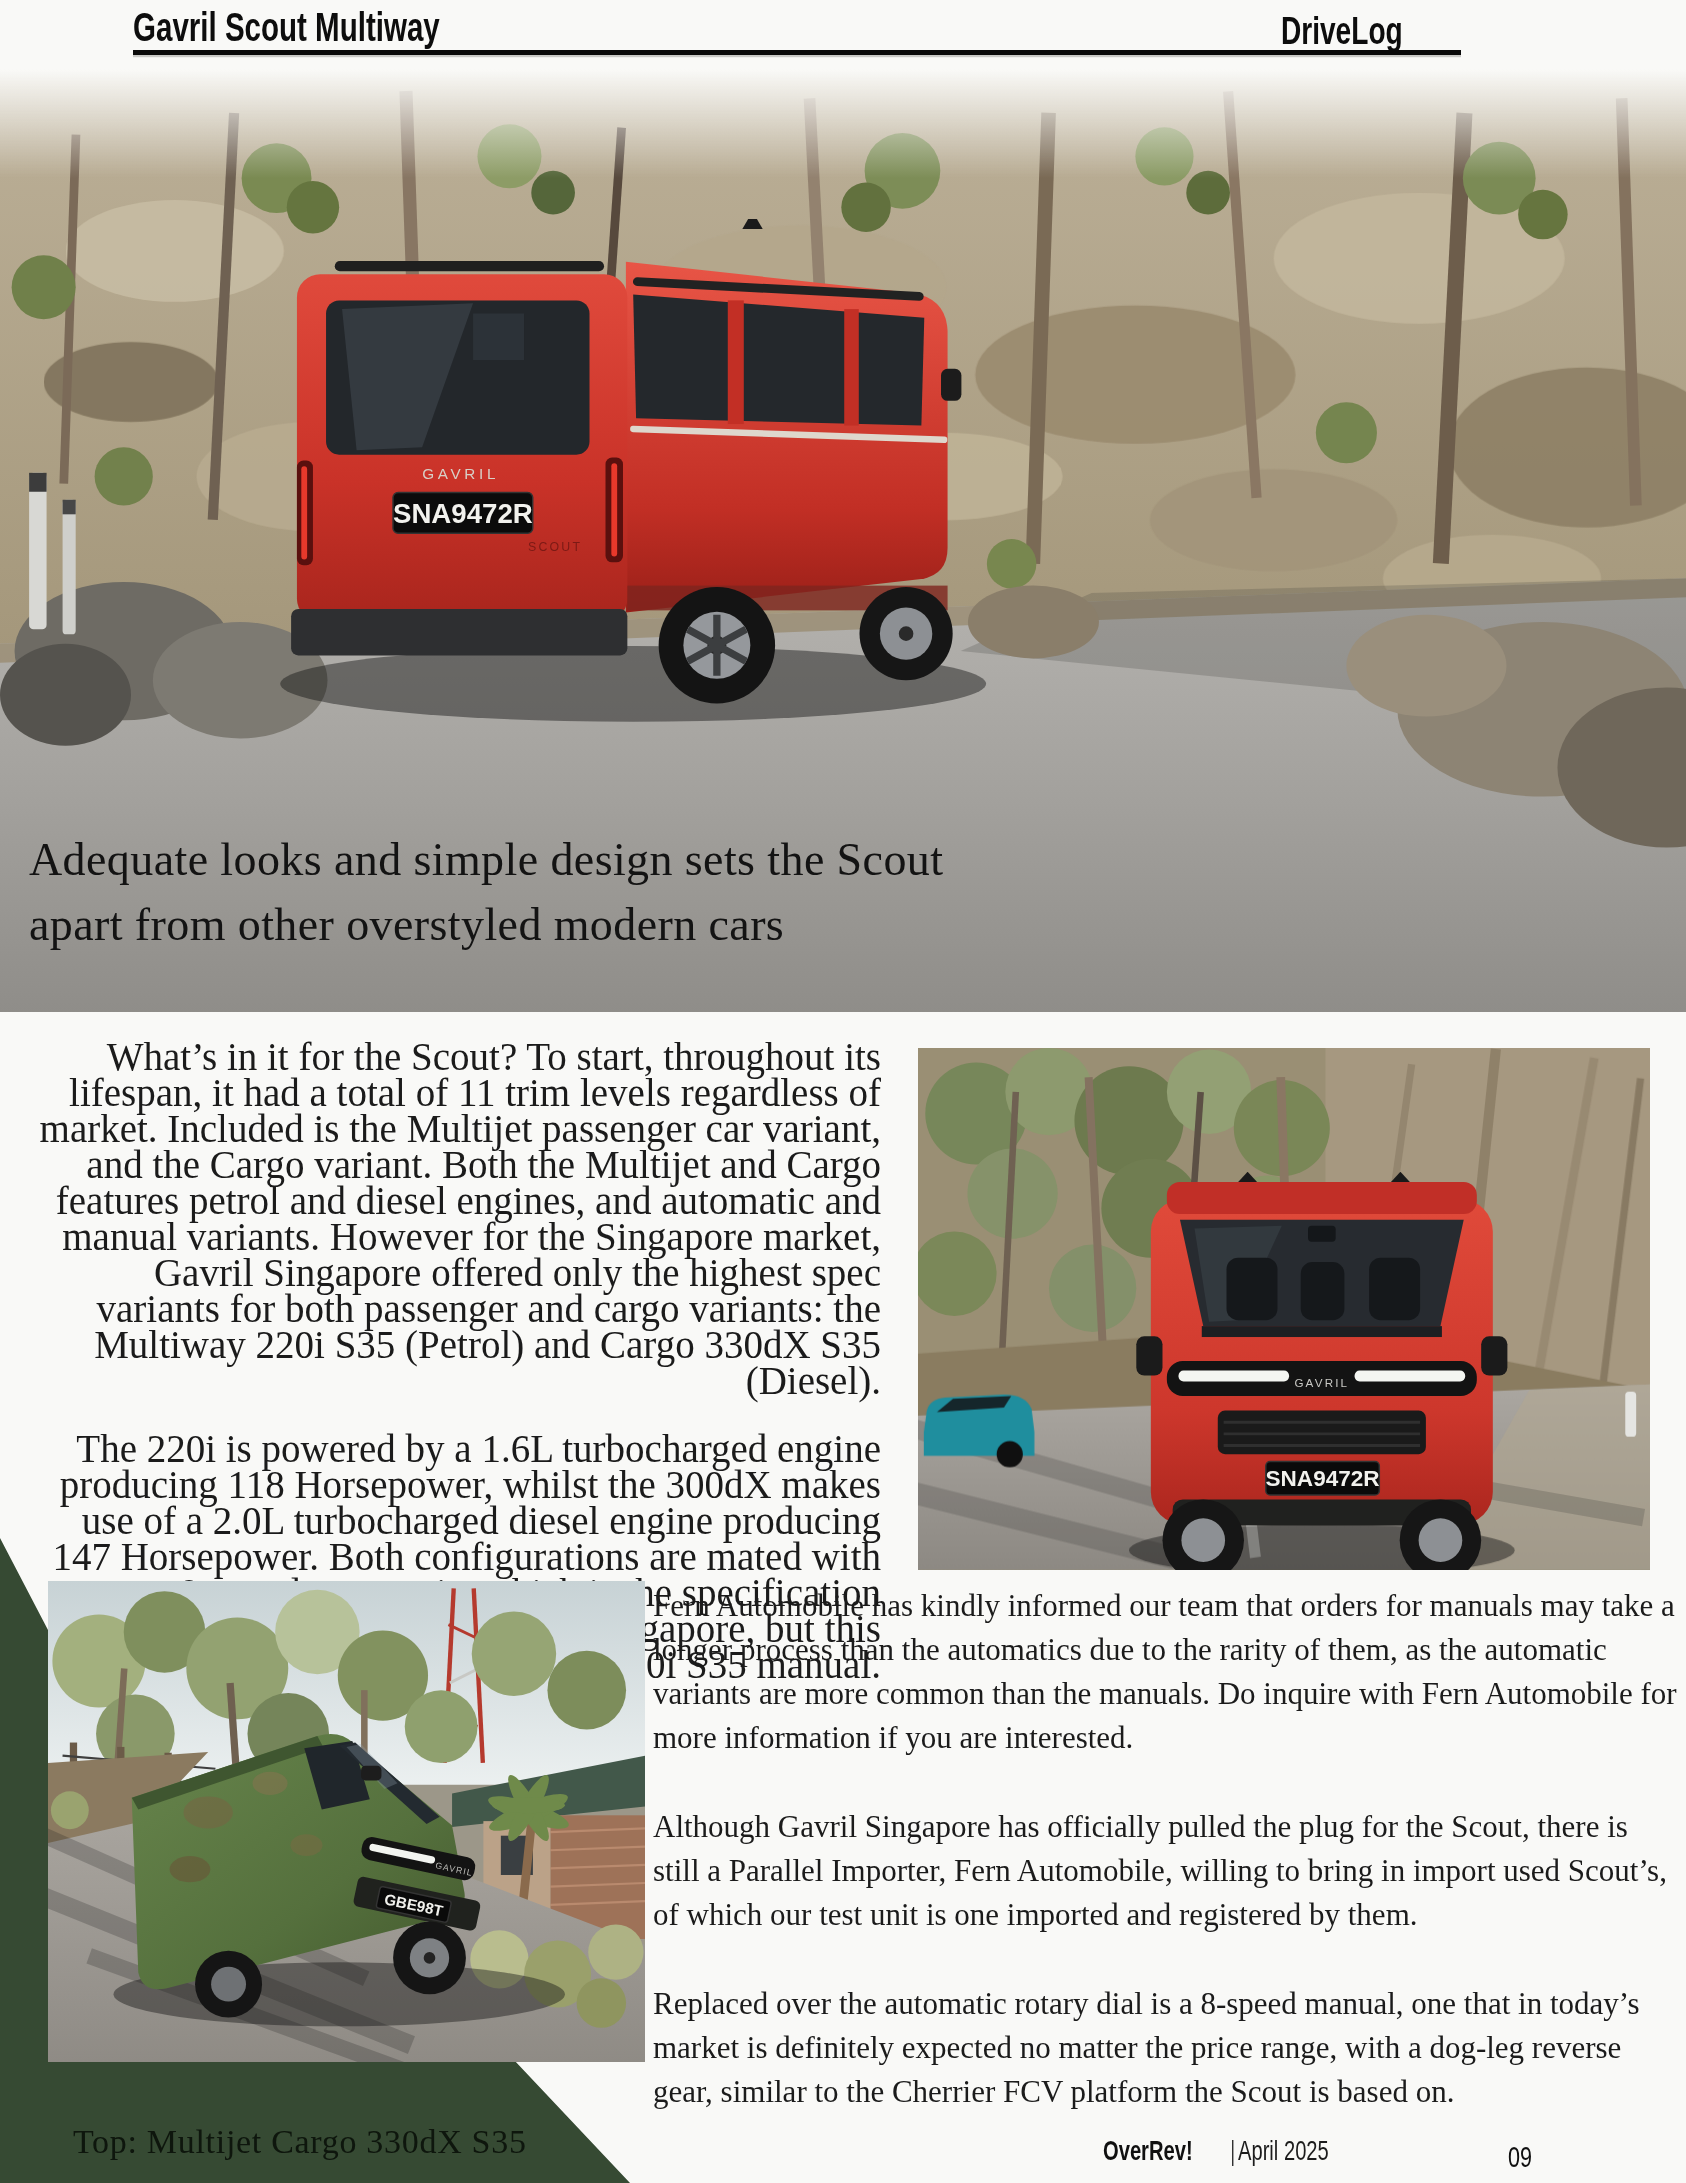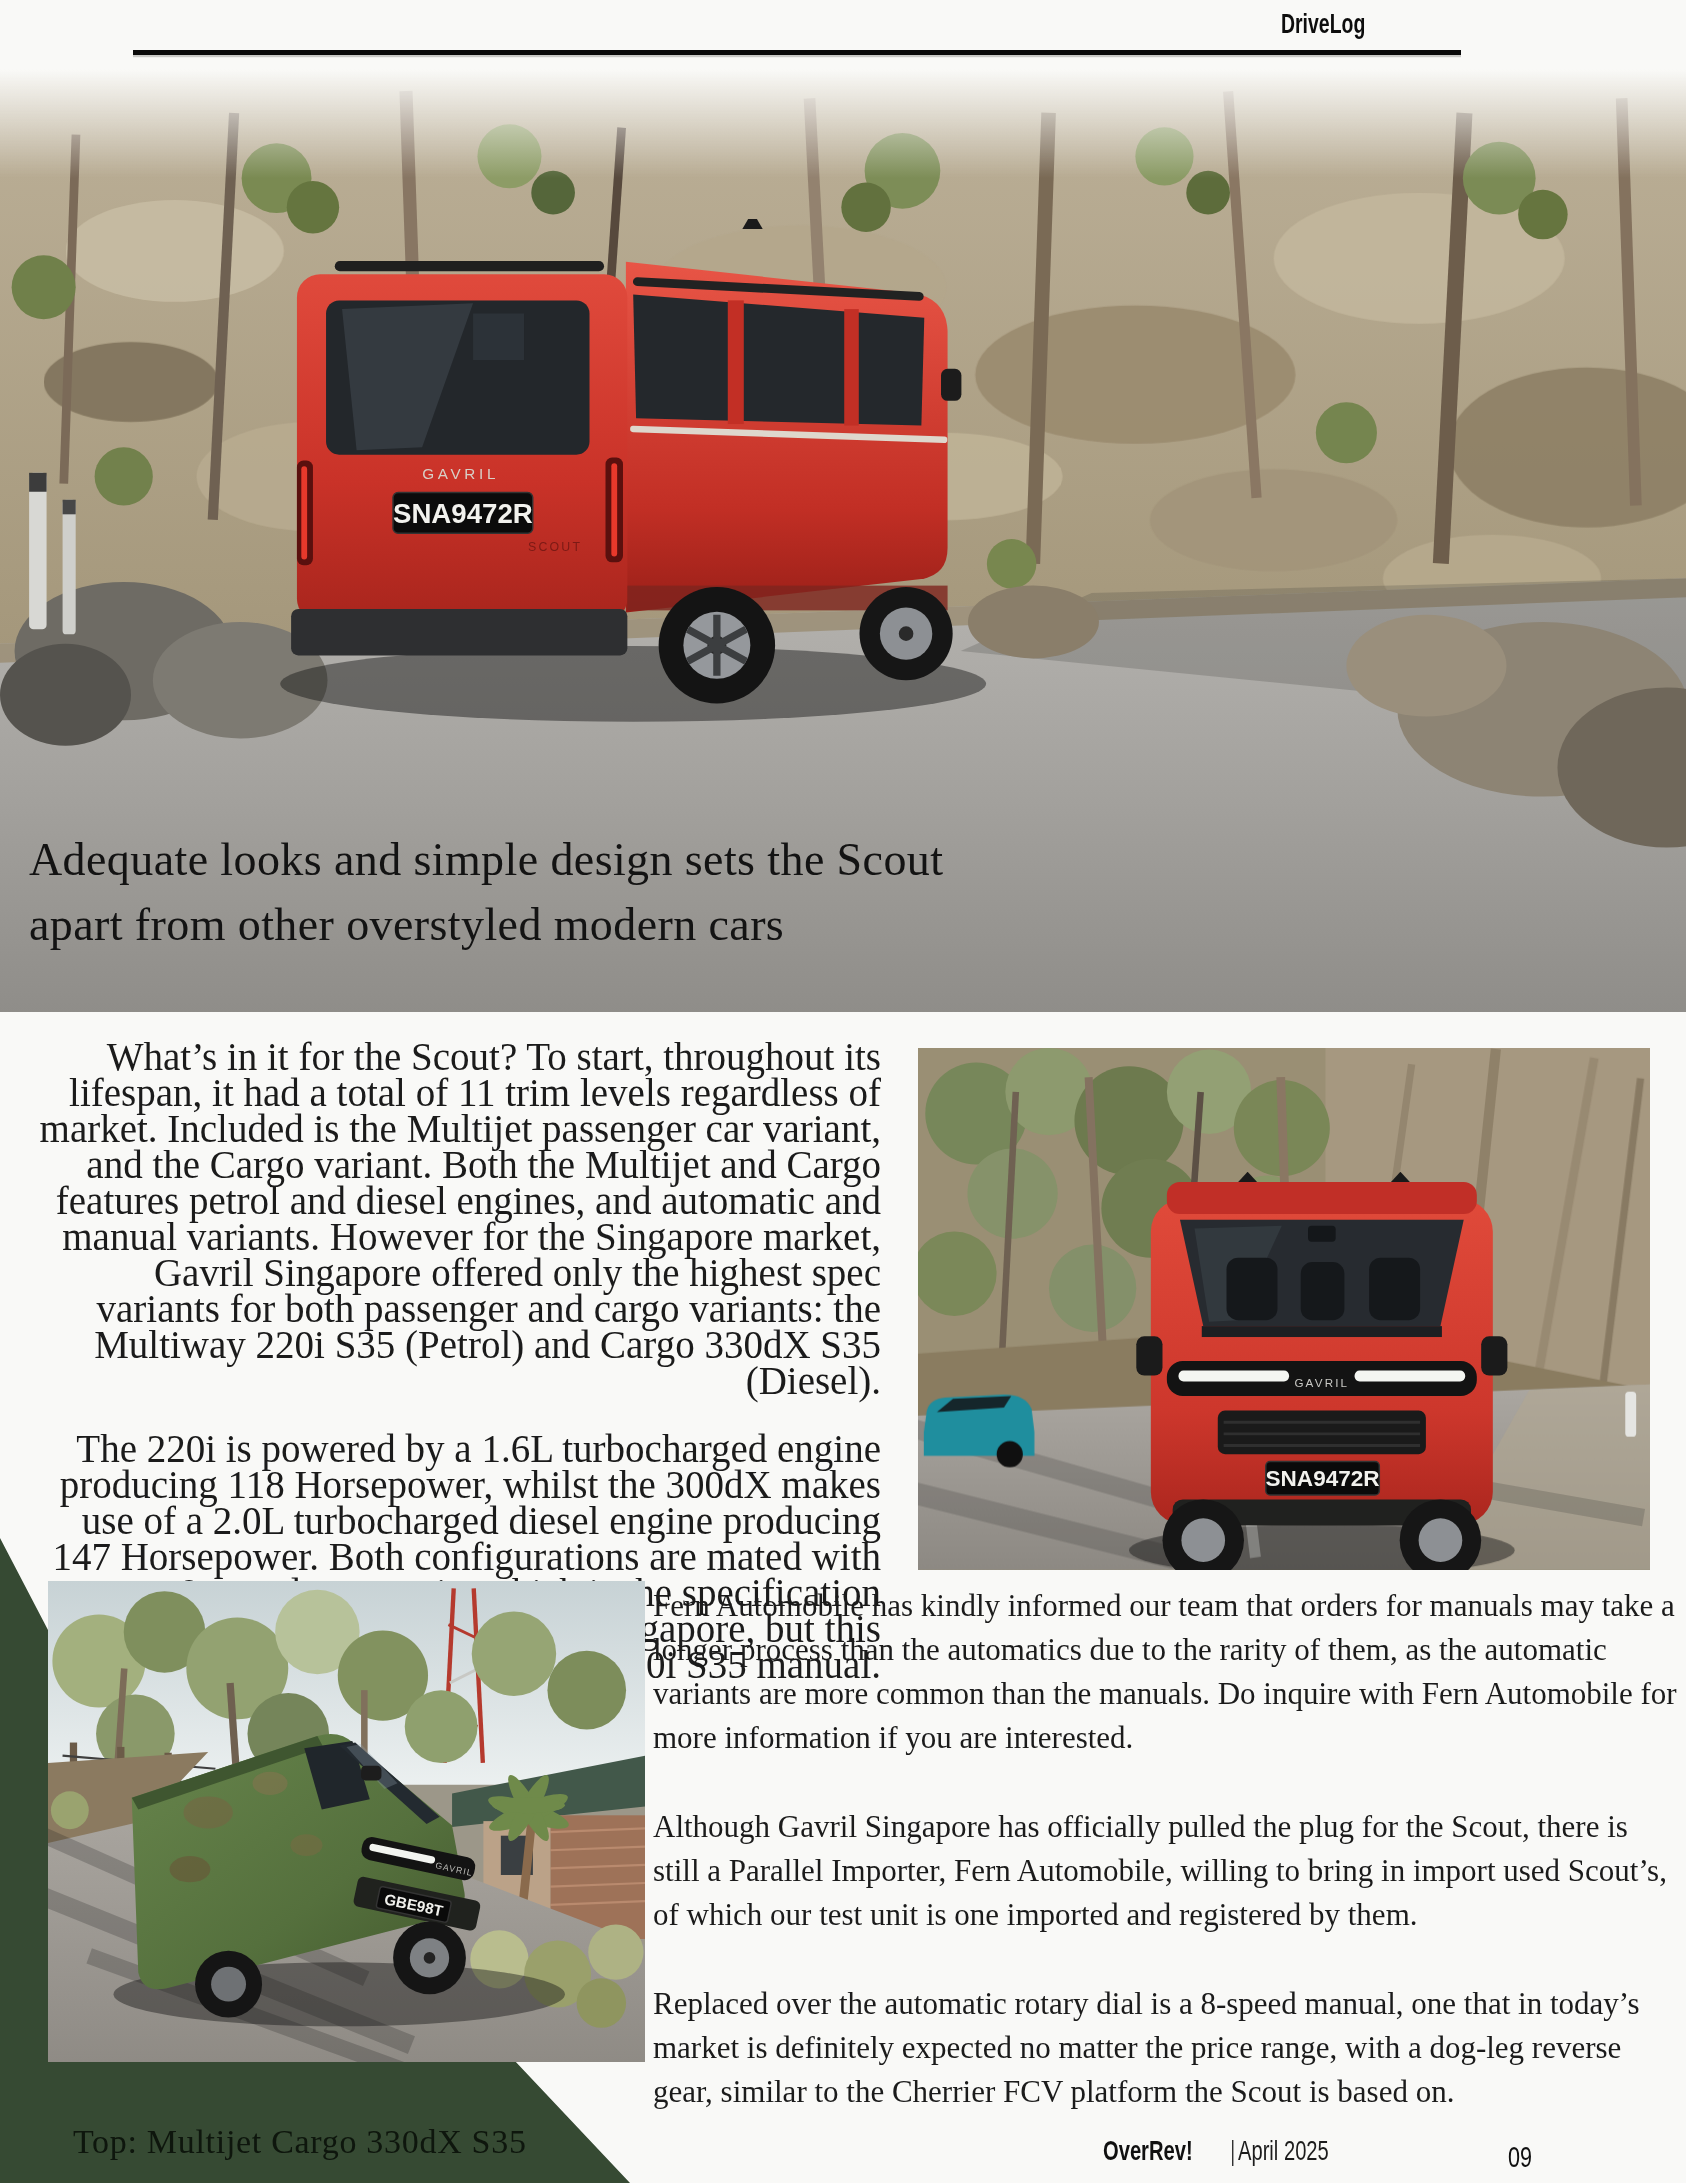--- a/index.html
+++ b/index.html
@@ -4,21 +4,21 @@
 <style>
   html,body{margin:0;padding:0;background:#e9e9e9;}
   #page{position:relative;width:1687px;height:2183px;background:#f9f9f7;overflow:hidden;
         font-family:"Liberation Serif",serif;color:#161616;}
   .abs{position:absolute;}
   .condense{display:inline-block;transform:scaleX(.72);transform-origin:0 50%;white-space:nowrap;}
   
   .hdr-title{left:133px;top:4.4px;font-family:"Liberation Sans",sans-serif;font-weight:bold;
              font-size:41px;letter-spacing:0;color:#0d0d0d;}
   .hdr-section{left:1281px;top:8.7px;font-family:"Liberation Sans",sans-serif;font-weight:bold;
-             font-size:27px;color:#0d0d0d;}
+             font-size:39px;color:#0d0d0d;}
   .hdr-rule{left:133px;top:50px;width:1328px;height:5.1px;background:#0a0a0a;box-shadow:0 2.2px 0 #c9c9c6;}
   
   .hero{left:0;top:69px;width:1687px;height:943px;overflow:hidden;}
   .hero svg{display:block;}
   .hero-caption{left:29px;font-size:46px;line-height:46px;color:#131313;white-space:nowrap;
                 letter-spacing:0.4px;}
   .cap1{top:837px;text-align:right;} .cap2{top:902px;}
   
   .colL{left:33px;top:1039px;width:848px;font-size:39px;line-height:36px;color:#1b1b1b;text-align:right;}
   .colL p{margin:0 0 32px 0;}
@@ -38,20 +38,23 @@
   .footer .mag{font-weight:bold;}
   .footer .sep{font-weight:normal;margin:0 1.5px;transform:scaleX(.55);display:inline-block;}
   .footer .issue{font-weight:normal;color:#1c1c1c;}
   .page-num{left:1508px;top:2140px;font-family:"Liberation Sans",sans-serif;font-size:30px;color:#101010;}
 </style>
 </head>
 <body>
 
 <div id="page">
 
+  <div class="abs hdr-title">
+    <span class="condense">Gavril Scout Multiway</span>
+  </div>
   <div class="abs hdr-section">
     <span class="condense">DriveLog</span>
   </div>
   <div class="abs hdr-rule"></div>
 
   <div class="abs hero photo">
     <svg width="1687" height="943" viewBox="0 0 2318 1296" preserveAspectRatio="none">
       <defs>
         <linearGradient id="rockG" x1="0" y1="0" x2="0" y2="1">
           <stop offset="0" stop-color="#bcb098"></stop>

